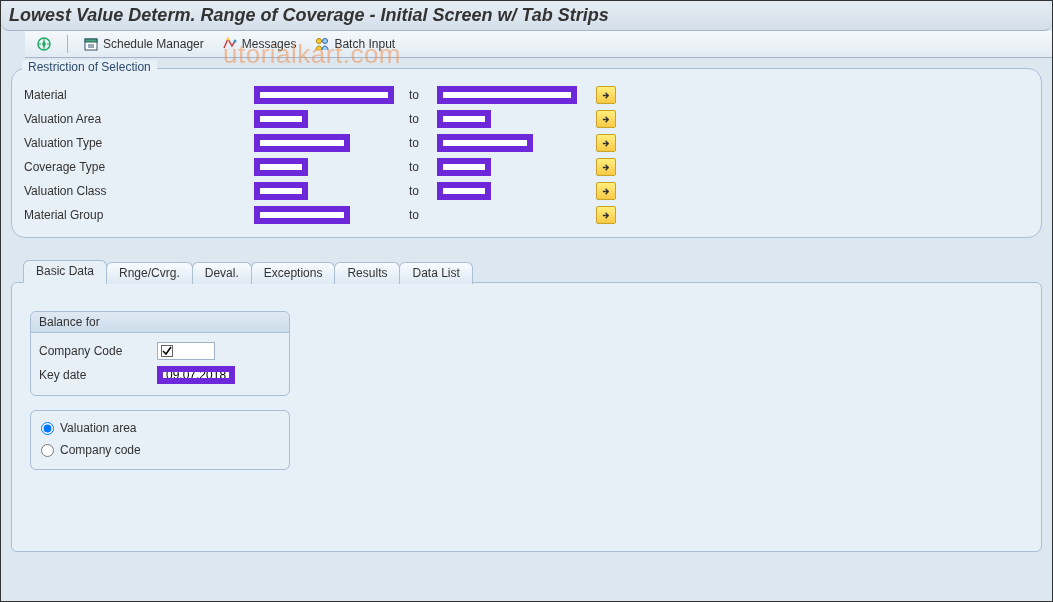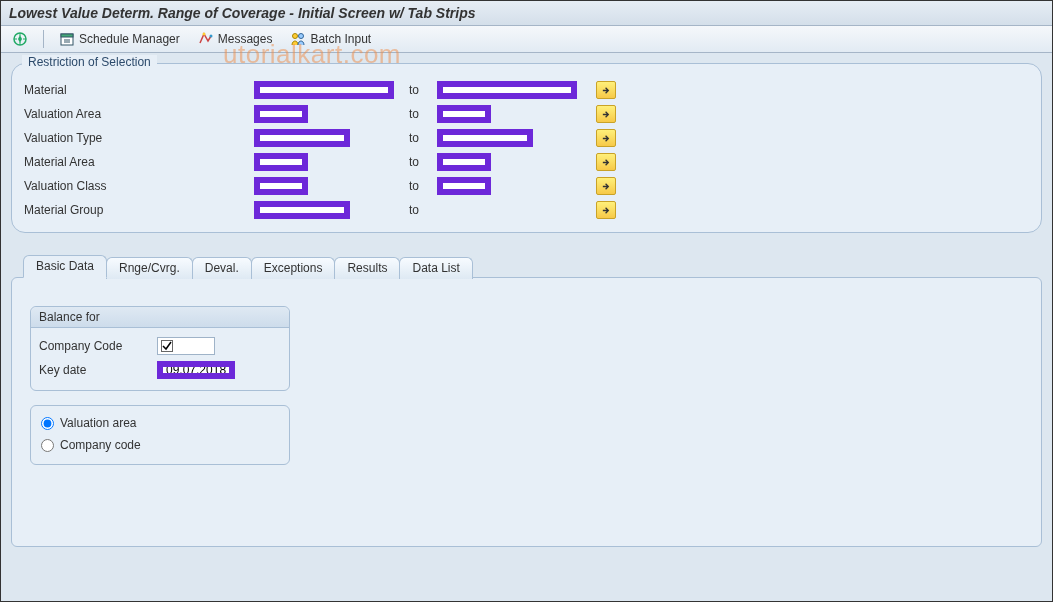--- a/index.html
+++ b/index.html
@@ -17,32 +17,34 @@
     border: 1px solid #333;
     width: 1053px;
     height: 602px;
     background: #dde7f0;
     position: relative;
   }
   .title-bar {
     background: linear-gradient(#e6edf4, #d4dfea);
     border-bottom: 1px solid #a5b5c7;
     padding: 4px 8px;
-    font-size: 14px;
+    font-size: 18px;
     font-weight: bold;
     font-style: italic;
     color: #333;
+    border-radius: 8px;
   }
   .toolbar {
     background: linear-gradient(#f5f8fb, #e2ebf3);
     border-bottom: 1px solid #a5b5c7;
     padding: 3px 6px;
     display: flex;
     align-items: center;
     gap: 8px;
+    margin-left: 24px;
   }
   .toolbar .btn {
     display: inline-flex;
     align-items: center;
     gap: 4px;
     padding: 1px 4px;
     cursor: default;
     border: 1px solid transparent;
     border-radius: 2px;
   }
@@ -299,21 +301,21 @@
             <div class="sel-to"><input class="inp med" style=""></div>
             <div class="sel-btns">
               <span class="multi-btn">
                 <svg viewBox="0 0 12 12">
                   <path d="M2 6h5M5 3l3 3-3 3" fill="none" stroke="#333" stroke-width="1.4"></path>
                 </svg>
               </span>
             </div>
           </div>
           <div class="sel-row">
-            <div class="sel-label">Material Area</div>
+            <div class="sel-label">Coverage Type</div>
             <div class="sel-from"><input class="inp small" style=""></div>
             <div class="sel-to-label">to</div>
             <div class="sel-to"><input class="inp small" style=""></div>
             <div class="sel-btns">
               <span class="multi-btn">
                 <svg viewBox="0 0 12 12">
                   <path d="M2 6h5M5 3l3 3-3 3" fill="none" stroke="#333" stroke-width="1.4"></path>
                 </svg>
               </span>
             </div>

